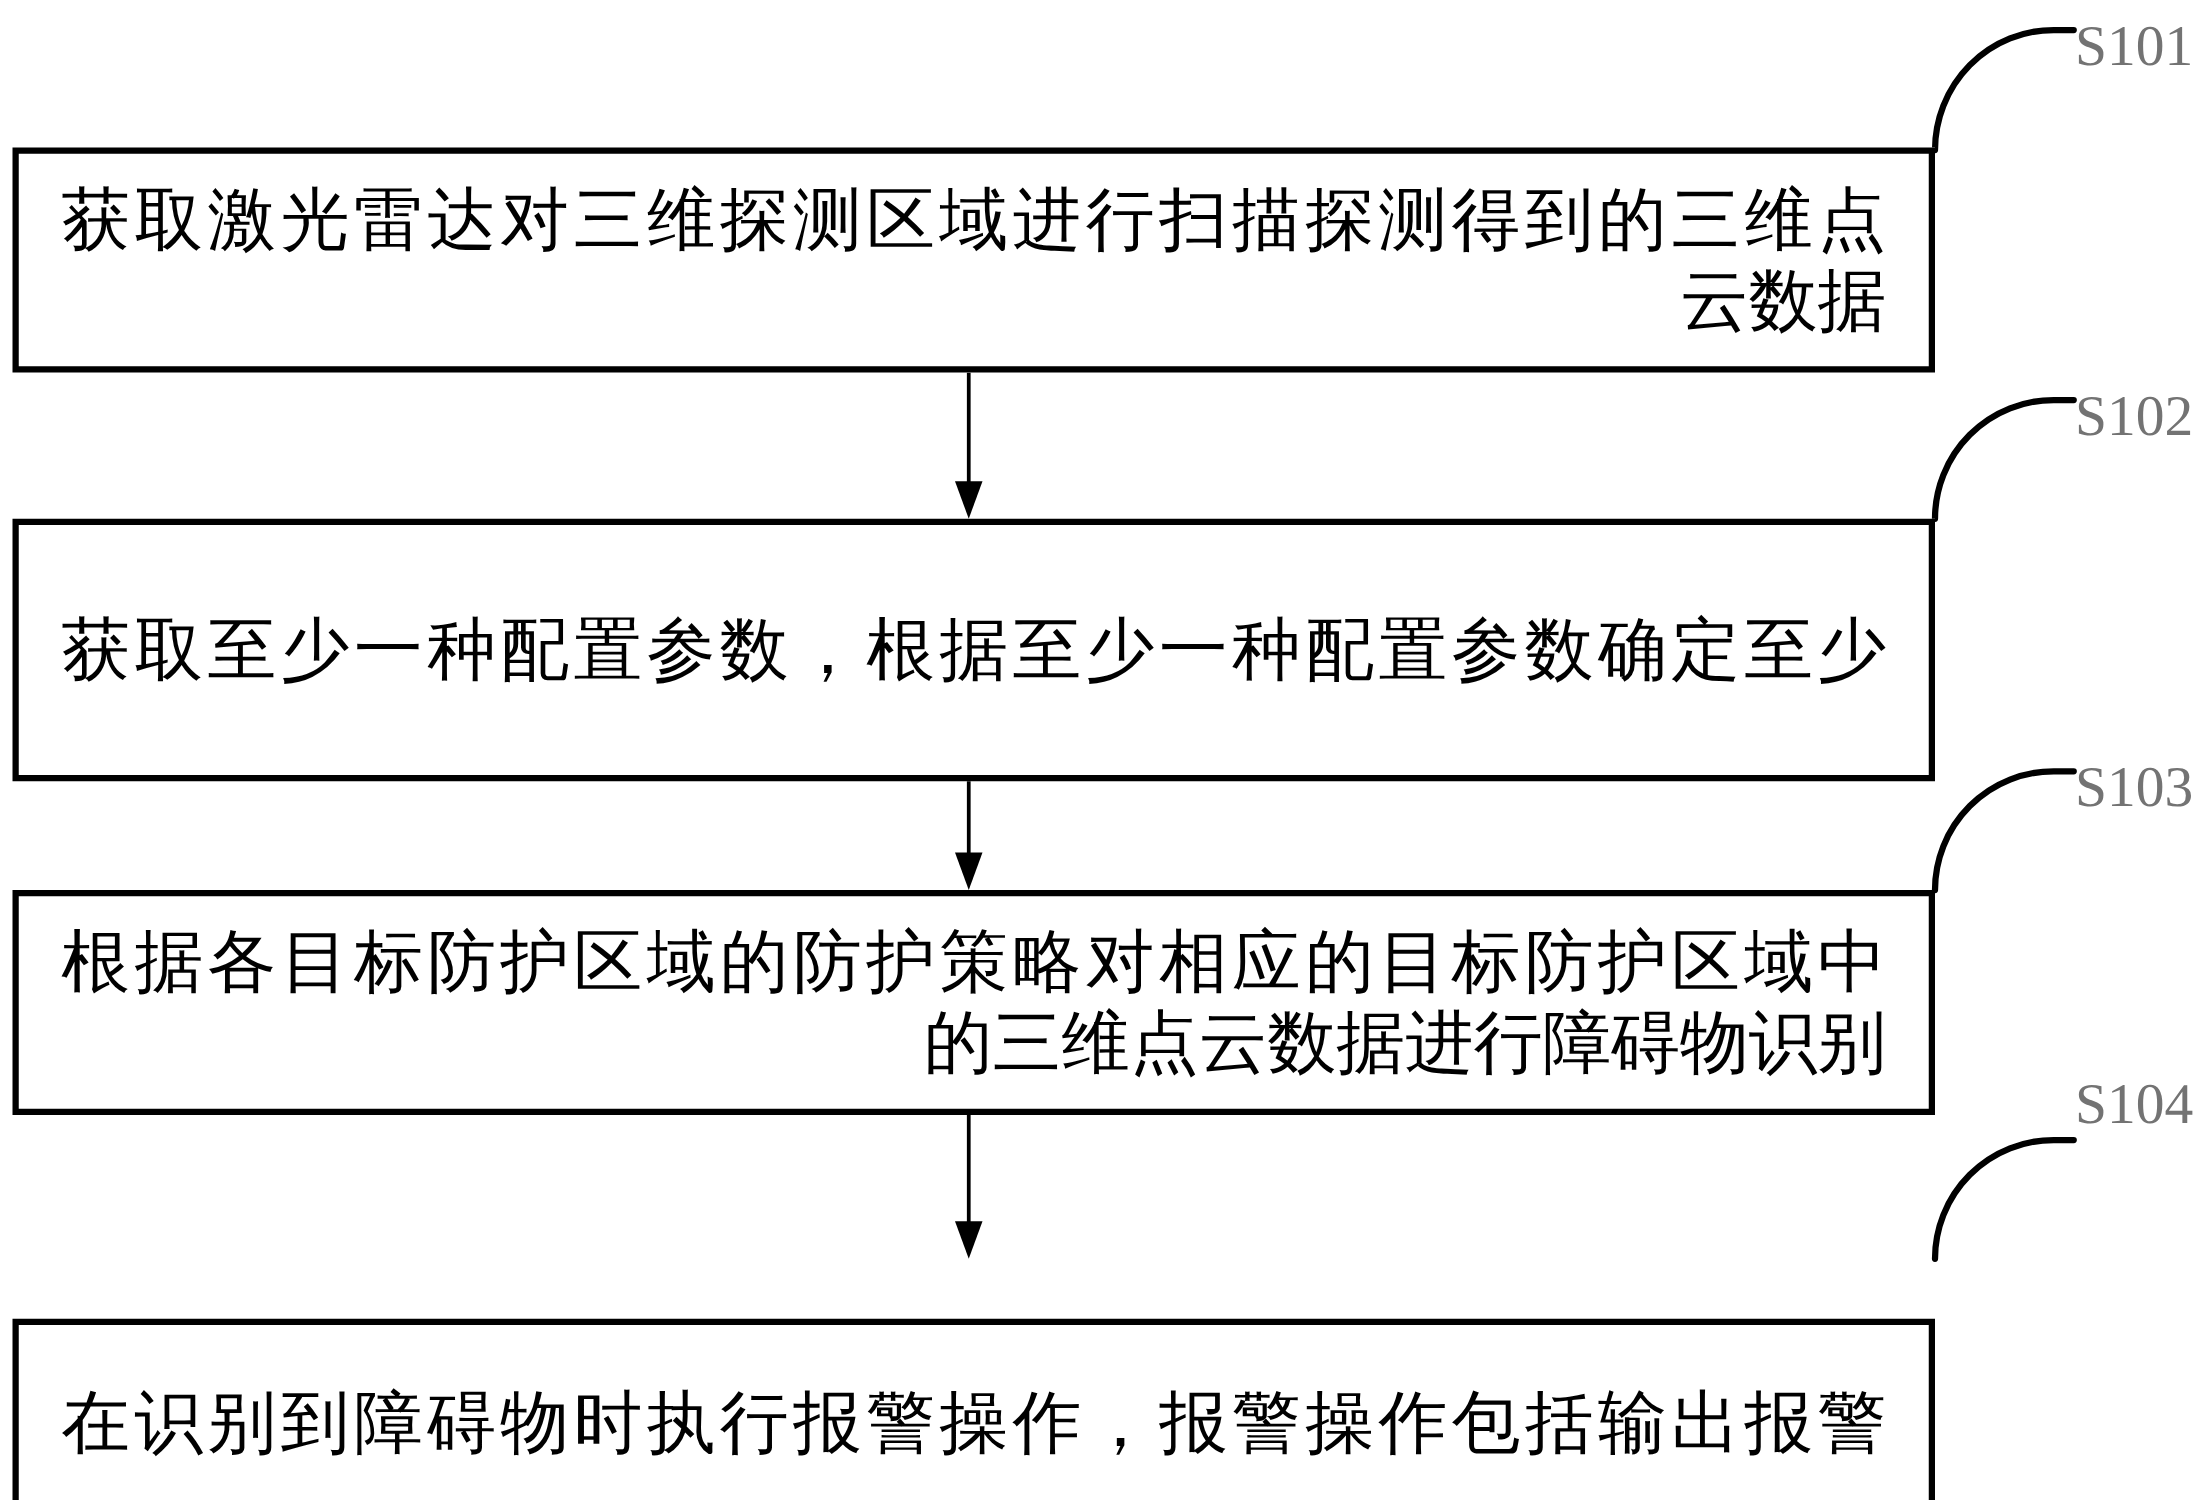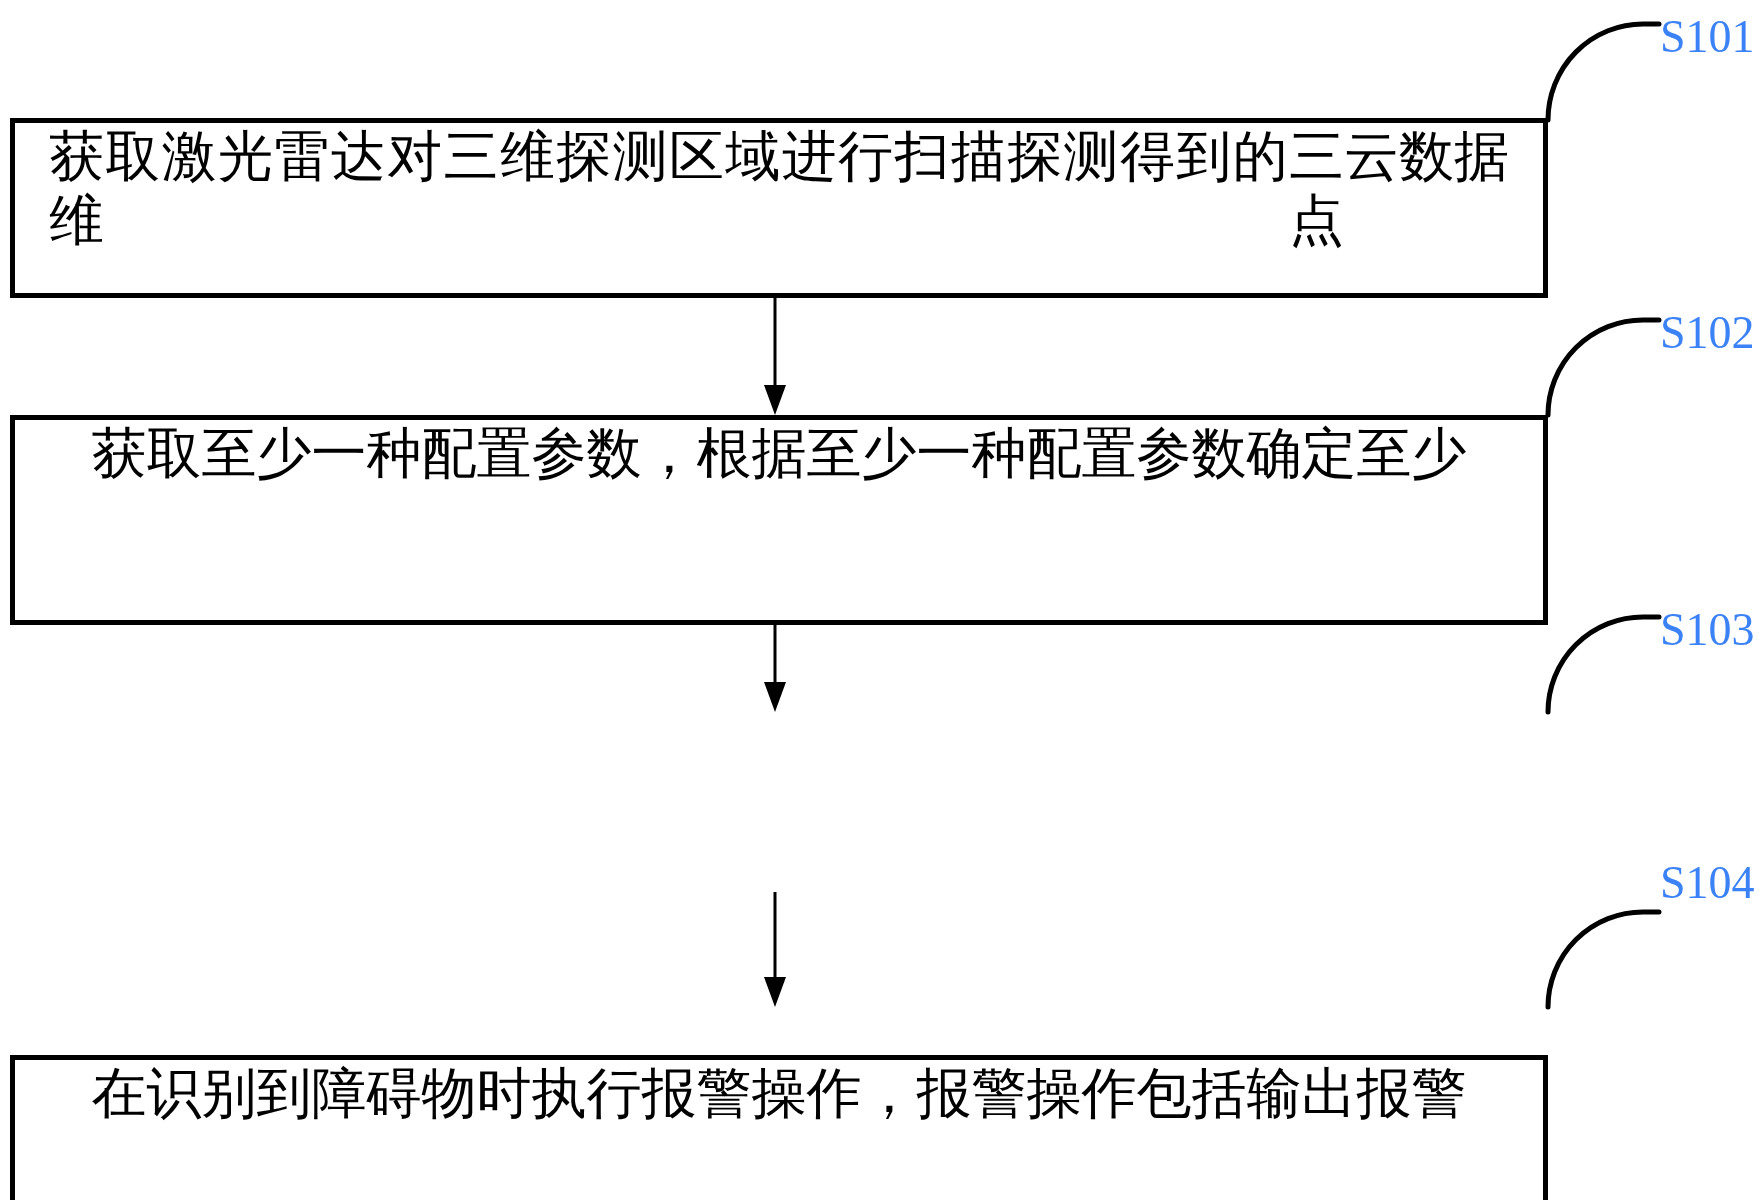--- a/index.html
+++ b/index.html
@@ -19,20 +19,21 @@
     pointer-events: none;
   }
   .flow-box {
     position: absolute;
     left: 10px;
     width: 1538px;
     box-sizing: border-box;
     border: 5px solid #000000;
     background: #ffffff;
     display: flex;
+    flex-direction: column;
     justify-content: center;
     row-gap: 1px;
     padding: 2px 34px;
   }
   .flow-line {
     font-size: 55px;
     line-height: 64px;
     white-space: nowrap;
   }
   .flow-line.justified {
@@ -41,21 +42,21 @@
     text-align-last: justify;
   }
   .flow-line.centered {
     text-align: right;
   }
   .step-label {
     position: absolute;
     left: 1660px;
     font-size: 46px;
     line-height: 46px;
-    color: #3b82f6;
+    color: #737373;
   }
 </style>
 </head>
 <body>
 
 <div class="canvas">
 
   <svg class="overlay" viewBox="0 0 1763 1200" xmlns="http://www.w3.org/2000/svg">
 
     <g>
@@ -81,20 +82,24 @@
 
   <div class="flow-box" style="top:118px;height:180px">
     <div class="flow-line justified">获取激光雷达对三维探测区域进行扫描探测得到的三维点</div>
     <div class="flow-line centered">云数据</div>
   </div>
 
   <div class="flow-box" style="top:415px;height:210px">
     <div class="flow-line justified">获取至少一种配置参数，根据至少一种配置参数确定至少</div>
   </div>
 
+  <div class="flow-box" style="top:712px;height:180px">
+    <div class="flow-line justified">根据各目标防护区域的防护策略对相应的目标防护区域中</div>
+    <div class="flow-line centered">的三维点云数据进行障碍物识别</div>
+  </div>
 
   <div class="flow-box" style="top:1055px;height:167px">
     <div class="flow-line justified">在识别到障碍物时执行报警操作，报警操作包括输出报警</div>
   </div>
 
   <div class="step-label" style="top:14px">S101</div>
   <div class="step-label" style="top:310px">S102</div>
   <div class="step-label" style="top:607px">S103</div>
   <div class="step-label" style="top:860px">S104</div>
 

